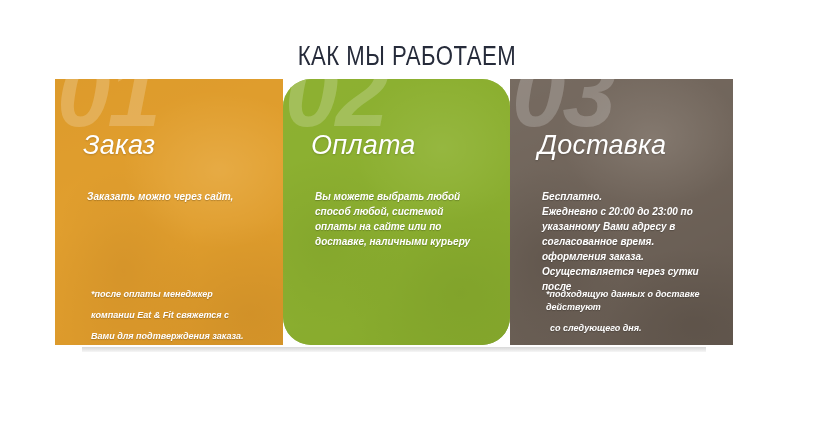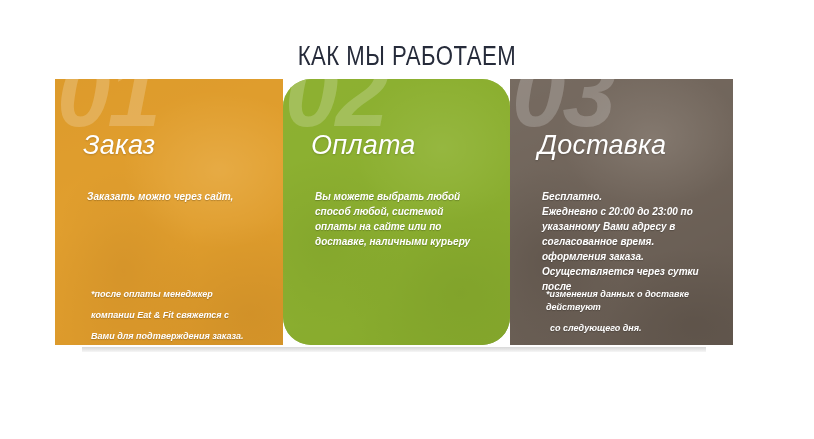--- a/index.html
+++ b/index.html
@@ -208,21 +208,21 @@
       <div class="card-title">Доставка</div>
       <div class="card-text">
         <p>Бесплатно.</p>
         <p>Ежедневно с 20:00 до 23:00 по</p>
         <p>указанному Вами адресу в</p>
         <p>согласованное время.</p>
         <p>оформления заказа.</p>
         <p>Осуществляется через сутки после</p>
       </div>
       <div class="card-note">
-        <p>*изменения данных о доставке действуют</p>
+        <p>*подходящую данных о доставке действуют</p>
         <p class="indent">со следующего дня.</p>
       </div>
     </div>
   </div>
 
 </div>
 
 <div class="strip-shadow"></div>
 
 </body></html>

